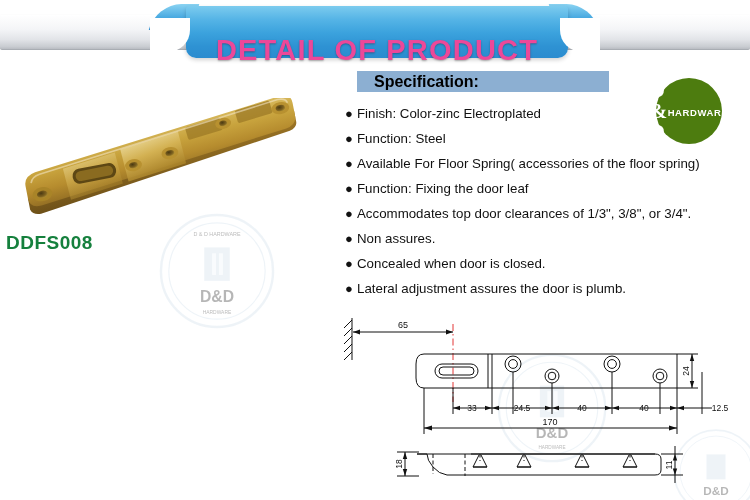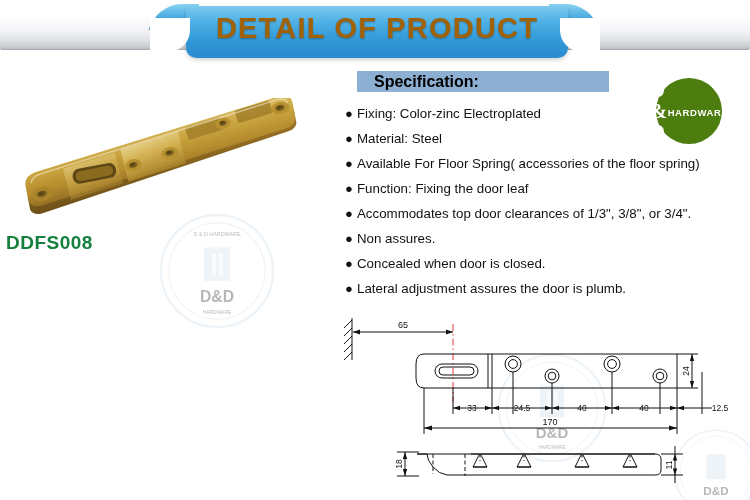--- a/index.html
+++ b/index.html
@@ -34,23 +34,23 @@
   }
   .banner-curl-l { left: 152px; border-radius: 40px 0 0 0; transform: skewX(-14deg); }
   .banner-curl-r { left: 552px; border-radius: 0 40px 0 0; transform: skewX(14deg); }
   .banner-notch-l, .banner-notch-r {
     position: absolute; top: 18px; width: 40px; height: 34px; background:#ffffff;
   }
   .banner-notch-l { left: 150px; border-radius: 0 0 22px 0; }
   .banner-notch-r { left: 560px; border-radius: 0 0 0 22px; }
 
   .banner-title {
-    position: absolute; left: 186px; top: 0; width: 382px; height: 56px;
+    position: absolute; left: 186px; top: 22px; width: 382px; height: 56px;
     display: flex; align-items: center; justify-content: center;
-    color: #a16207; font-size: 29px; font-weight: bold; letter-spacing: 1.2px;
+    color: #ec4899; font-size: 29px; font-weight: bold; letter-spacing: 1.2px;
     text-shadow: 0 1px 2px rgba(0,0,0,0.30);
     white-space: nowrap;
   }
 
   
   .product-photo { position: absolute; left: 6px; top: 98px; width: 310px; height: 135px; }
   .product-caption {
     position: absolute; left: 6px; top: 232px; width: 310px;
     text-align: left; font-size: 19px; font-weight: bold; color: #15803d; letter-spacing: .5px;
   }
@@ -196,25 +196,25 @@
 
   <div class="product-caption">DDFS008</div>
 
   <div class="spec-header">
     <span>Specification:</span>
   </div>
 
   <div class="spec-list">
     <div class="spec-item">
       <span class="spec-bullet">●</span>
-      <span>Fixing: Color-zinc Electroplated</span>
-    </div>
-    <div class="spec-item">
-      <span class="spec-bullet">●</span>
-      <span>Material: Steel</span>
+      <span>Finish: Color-zinc Electroplated</span>
+    </div>
+    <div class="spec-item">
+      <span class="spec-bullet">●</span>
+      <span>Function: Steel</span>
     </div>
     <div class="spec-item">
       <span class="spec-bullet">●</span>
       <span>Available For Floor Spring( accessories of the floor spring)</span>
     </div>
     <div class="spec-item">
       <span class="spec-bullet">●</span>
       <span>Function: Fixing the door leaf</span>
     </div>
     <div class="spec-item">

